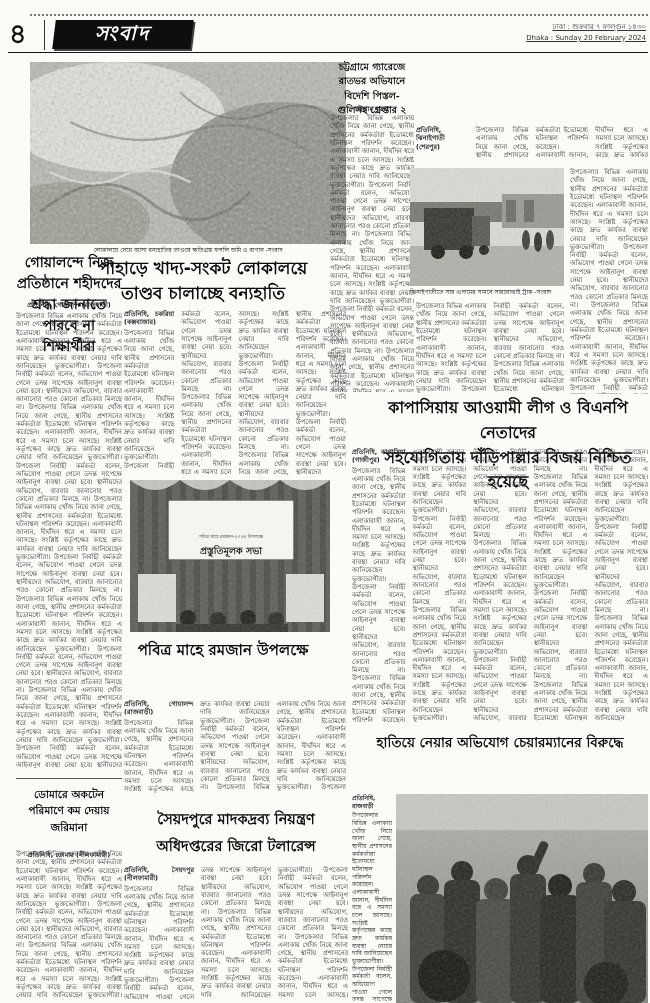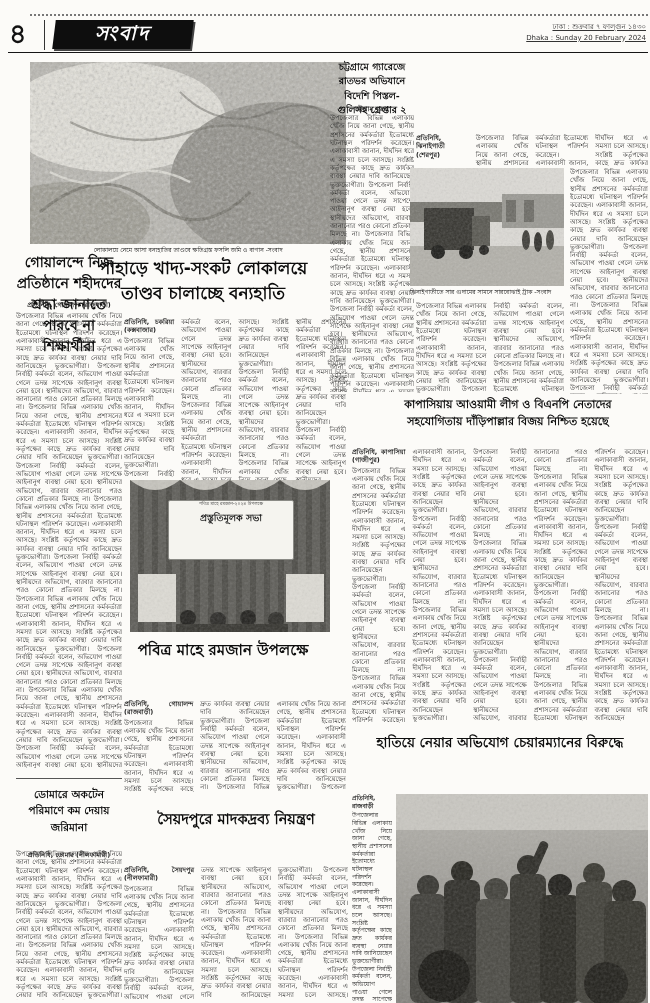--- a/index.html
+++ b/index.html
@@ -17,31 +17,31 @@
   .masthead span{transform:skewX(7deg);color:#fff;font-weight:bold;font-size:20px;letter-spacing:2px;font-style:italic;}
   .dates{text-align:right;font-size:7px;line-height:1.5;color:#333;}
   .hrule{border-top:1.5px solid #161616;height:0;}
   
   .headline{font-weight:bold;text-align:center;color:#0c0c0c;}
   .byline{font-size:6.5px;font-weight:bold;text-align:center;color:#222;}
   .byline-inline{display:block;font-size:6.5px;font-weight:bold;margin-bottom:2px;color:#222;}
   .bodytext{font-size:6.5px;line-height:1.28;text-align:justify;color:#2a2a2a;overflow:hidden;word-break:break-word;}
   .cols2{column-count:2;column-gap:7px;}
   .cols3{column-count:3;column-gap:7px;}
-  .cols4{column-count:4;column-gap:7px;margin-top:8px;}
+  .cols4{column-count:4;column-gap:7px;}
   .cols5{column-count:5;column-gap:7px;}
   .caption{font-size:6px;line-height:1.2;color:#111;overflow:hidden;}
   .rule-thin{border-top:1px solid #555;height:0;}
   
   .photo{overflow:hidden;background:#bbb;}
   .photo svg{display:block;}
   .banner-overlay{
     position:absolute;left:38px;top:20px;width:124px;height:58px;
     background:#f5f4ef;border:1px solid #8a8a85;border-radius:2px;
-    display:flex;flex-direction:column;align-items:center;justify-content:flex-start;gap:3px;
+    display:flex;flex-direction:column;align-items:center;justify-content:flex-end;gap:3px;
   }
   .banner-l1{font-size:4.5px;color:#333;}
   .banner-l2{font-size:9.5px;font-weight:bold;color:#222;}
 </style>
 </head>
 <body>
 
 <div id="paper">
 
   <div class="abs dotline" style="left:30px;top:14px;width:618px;"></div>
@@ -127,20 +127,21 @@
   <div class="abs headline" style="left:100px;top:638px;width:246px;font-size:15px;line-height:1.7;">
     <div>পবিত্র মাহে রমজান উপলক্ষে</div>
   </div>
   <div class="abs bodytext cols3" style="left:124px;top:700px;width:222px;height:98px;">
     <span class="byline-inline">প্রতিনিধি, গোয়ালন্দ (রাজবাড়ী)</span>
     <span>উপজেলার বিভিন্ন এলাকায় খোঁজ নিয়ে জানা গেছে, স্থানীয় প্রশাসনের কর্মকর্তারা ইতোমধ্যে ঘটনাস্থল পরিদর্শন করেছেন। এলাকাবাসী জানান, দীর্ঘদিন ধরে এ সমস্যা চলে আসছে। সংশ্লিষ্ট কর্তৃপক্ষের কাছে দ্রুত কার্যকর ব্যবস্থা নেয়ার দাবি জানিয়েছেন ভুক্তভোগীরা। উপজেলা নির্বাহী কর্মকর্তা বলেন, অভিযোগ পাওয়া গেলে তদন্ত সাপেক্ষে আইনানুগ ব্যবস্থা নেয়া হবে। স্থানীয়দের অভিযোগ, বারবার জানানোর পরও কোনো প্রতিকার মিলছে না। উপজেলার বিভিন্ন এলাকায় খোঁজ নিয়ে জানা গেছে, স্থানীয় প্রশাসনের কর্মকর্তারা ইতোমধ্যে ঘটনাস্থল পরিদর্শন করেছেন। এলাকাবাসী জানান, দীর্ঘদিন ধরে এ সমস্যা চলে আসছে। সংশ্লিষ্ট কর্তৃপক্ষের কাছে দ্রুত কার্যকর ব্যবস্থা নেয়ার দাবি জানিয়েছেন ভুক্তভোগীরা। উপজেলা নির্বাহী কর্মকর্তা বলেন, অভিযোগ পাওয়া গেলে তদন্ত সাপেক্ষে আইনানুগ ব্যবস্থা নেয়া হবে। স্থানীয়দের অভিযোগ, বারবার জানানোর পরও কোনো প্রতিকার মিলছে না। উপজেলার বিভিন্ন এলাকায় খোঁজ নিয়ে জানা গেছে, স্থানীয় প্রশাসনের কর্মকর্তারা ইতোমধ্যে ঘটনাস্থল পরিদর্শন করেছেন। এলাকাবাসী জানান, দীর্ঘদিন ধরে এ সমস্যা চলে আসছে। সংশ্লিষ্ট কর্তৃপক্ষের কাছে দ্রুত কার্যকর ব্যবস্থা নেয়ার দাবি জানিয়েছেন ভুক্তভোগীরা। উপজেলা নির্বাহী কর্মকর্তা বলেন, অভিযোগ পাওয়া গেলে তদন্ত সাপেক্ষে আইনানুগ ব্যবস্থা নেয়া হবে। স্থানীয়দের অভিযোগ, বারবার জানানোর পরও কোনো প্রতিকার মিলছে না। উপজেলার বিভিন্ন এলাকায় খোঁজ নিয়ে জানা গেছে, স্থানীয় প্রশাসনের কর্মকর্তারা ইতোমধ্যে ঘটনাস্থল পরিদর্শন করেছেন। এলাকাবাসী জানান, দীর্ঘদিন ধরে এ সমস্যা চলে আসছে। সংশ্লিষ্ট কর্তৃপক্ষের কাছে দ্রুত কার্যকর ব্যবস্থা নেয়ার দাবি জানিয়েছেন ভুক্তভোগীরা। উপজেলা নির্বাহী কর্মকর্তা বলেন, অভিযোগ পাওয়া গেলে তদন্ত সাপেক্ষে আইনানুগ ব্যবস্থা নেয়া হবে। স্থানীয়দের অভিযোগ, বারবার জানানোর পরও কোনো প্রতিকার মিলছে না। উপজেলার বিভিন্ন এলাকায় খোঁজ নিয়ে জানা গেছে, স্থানীয় প্রশাসনের কর্মকর্তারা ইতোমধ্যে ঘটনাস্থল পরিদর্শন করেছেন। এলাকাবাসী জানান, দীর্ঘদিন ধরে এ সমস্যা চলে আসছে। সংশ্লিষ্ট কর্তৃপক্ষের কাছে দ্রুত কার্যকর ব্যবস্থা নেয়ার দাবি জানিয়েছেন ভুক্তভোগীরা। উপজেলা নির্বাহী কর্মকর্তা বলেন, অভিযোগ পাওয়া গেলে তদন্ত সাপেক্ষে আইনানুগ ব্যবস্থা নেয়া হবে। স্থানীয়দের অভিযোগ, বারবার জানানোর পরও কোনো প্রতিকার মিলছে না। </span>
   </div>
 
   <div class="abs headline" style="left:124px;top:806px;width:224px;font-size:14.5px;line-height:1.85;text-align:center;">
     <div>সৈয়দপুরে মাদকদ্রব্য নিয়ন্ত্রণ</div>
+    <div>অধিদপ্তরের জিরো টলারেন্স</div>
   </div>
   <div class="abs bodytext cols3" style="left:124px;top:866px;width:224px;height:136px;">
     <span class="byline-inline">প্রতিনিধি, সৈয়দপুর (নীলফামারী)</span>
     <span>উপজেলার বিভিন্ন এলাকায় খোঁজ নিয়ে জানা গেছে, স্থানীয় প্রশাসনের কর্মকর্তারা ইতোমধ্যে ঘটনাস্থল পরিদর্শন করেছেন। এলাকাবাসী জানান, দীর্ঘদিন ধরে এ সমস্যা চলে আসছে। সংশ্লিষ্ট কর্তৃপক্ষের কাছে দ্রুত কার্যকর ব্যবস্থা নেয়ার দাবি জানিয়েছেন ভুক্তভোগীরা। উপজেলা নির্বাহী কর্মকর্তা বলেন, অভিযোগ পাওয়া গেলে তদন্ত সাপেক্ষে আইনানুগ ব্যবস্থা নেয়া হবে। স্থানীয়দের অভিযোগ, বারবার জানানোর পরও কোনো প্রতিকার মিলছে না। উপজেলার বিভিন্ন এলাকায় খোঁজ নিয়ে জানা গেছে, স্থানীয় প্রশাসনের কর্মকর্তারা ইতোমধ্যে ঘটনাস্থল পরিদর্শন করেছেন। এলাকাবাসী জানান, দীর্ঘদিন ধরে এ সমস্যা চলে আসছে। সংশ্লিষ্ট কর্তৃপক্ষের কাছে দ্রুত কার্যকর ব্যবস্থা নেয়ার দাবি জানিয়েছেন ভুক্তভোগীরা। উপজেলা নির্বাহী কর্মকর্তা বলেন, অভিযোগ পাওয়া গেলে তদন্ত সাপেক্ষে আইনানুগ ব্যবস্থা নেয়া হবে। স্থানীয়দের অভিযোগ, বারবার জানানোর পরও কোনো প্রতিকার মিলছে না। উপজেলার বিভিন্ন এলাকায় খোঁজ নিয়ে জানা গেছে, স্থানীয় প্রশাসনের কর্মকর্তারা ইতোমধ্যে ঘটনাস্থল পরিদর্শন করেছেন। এলাকাবাসী জানান, দীর্ঘদিন ধরে এ সমস্যা চলে আসছে। সংশ্লিষ্ট কর্তৃপক্ষের কাছে দ্রুত কার্যকর ব্যবস্থা নেয়ার দাবি জানিয়েছেন ভুক্তভোগীরা। উপজেলা নির্বাহী কর্মকর্তা বলেন, অভিযোগ পাওয়া গেলে তদন্ত সাপেক্ষে আইনানুগ ব্যবস্থা নেয়া হবে। স্থানীয়দের অভিযোগ, বারবার জানানোর পরও কোনো প্রতিকার মিলছে না। উপজেলার বিভিন্ন এলাকায় খোঁজ নিয়ে জানা গেছে, স্থানীয় প্রশাসনের কর্মকর্তারা ইতোমধ্যে ঘটনাস্থল পরিদর্শন করেছেন। এলাকাবাসী জানান, দীর্ঘদিন ধরে এ সমস্যা চলে আসছে। সংশ্লিষ্ট কর্তৃপক্ষের কাছে দ্রুত কার্যকর ব্যবস্থা নেয়ার দাবি জানিয়েছেন ভুক্তভোগীরা। উপজেলা নির্বাহী কর্মকর্তা বলেন, অভিযোগ পাওয়া গেলে তদন্ত সাপেক্ষে আইনানুগ ব্যবস্থা নেয়া হবে। স্থানীয়দের অভিযোগ, বারবার জানানোর পরও কোনো প্রতিকার মিলছে না। উপজেলার বিভিন্ন এলাকায় খোঁজ নিয়ে জানা গেছে, স্থানীয় প্রশাসনের কর্মকর্তারা ইতোমধ্যে ঘটনাস্থল পরিদর্শন করেছেন। এলাকাবাসী জানান, দীর্ঘদিন ধরে এ সমস্যা চলে আসছে। সংশ্লিষ্ট কর্তৃপক্ষের কাছে দ্রুত কার্যকর ব্যবস্থা নেয়ার দাবি জানিয়েছেন ভুক্তভোগীরা। উপজেলা নির্বাহী কর্মকর্তা বলেন, অভিযোগ পাওয়া গেলে তদন্ত সাপেক্ষে আইনানুগ ব্যবস্থা নেয়া হবে। স্থানীয়দের অভিযোগ, বারবার জানানোর পরও কোনো প্রতিকার মিলছে না। উপজেলার বিভিন্ন এলাকায় খোঁজ নিয়ে জানা গেছে, স্থানীয় প্রশাসনের কর্মকর্তারা ইতোমধ্যে ঘটনাস্থল পরিদর্শন করেছেন। এলাকাবাসী জানান, দীর্ঘদিন ধরে এ সমস্যা চলে আসছে। সংশ্লিষ্ট কর্তৃপক্ষের কাছে দ্রুত কার্যকর ব্যবস্থা নেয়ার দাবি জানিয়েছেন ভুক্তভোগীরা। উপজেলা নির্বাহী কর্মকর্তা বলেন, অভিযোগ পাওয়া গেলে তদন্ত সাপেক্ষে আইনানুগ ব্যবস্থা নেয়া হবে। স্থানীয়দের অভিযোগ, বারবার জানানোর পরও কোনো প্রতিকার মিলছে না। </span>
   </div>
 
   <div class="abs headline" style="left:330px;top:60px;width:84px;font-size:9.5px;line-height:1.5;">চট্টগ্রামে গ্যারেজে রাতভর অভিযানে বিদেশি পিস্তল-গুলিসহ গ্রেপ্তার ২</div>
   <div class="abs byline" style="left:330px;top:104px;width:84px;">চট্টগ্রাম ব্যুরো</div>
   <div class="abs bodytext" style="left:330px;top:114px;width:84px;height:278px;">উপজেলার বিভিন্ন এলাকায় খোঁজ নিয়ে জানা গেছে, স্থানীয় প্রশাসনের কর্মকর্তারা ইতোমধ্যে ঘটনাস্থল পরিদর্শন করেছেন। এলাকাবাসী জানান, দীর্ঘদিন ধরে এ সমস্যা চলে আসছে। সংশ্লিষ্ট কর্তৃপক্ষের কাছে দ্রুত কার্যকর ব্যবস্থা নেয়ার দাবি জানিয়েছেন ভুক্তভোগীরা। উপজেলা নির্বাহী কর্মকর্তা বলেন, অভিযোগ পাওয়া গেলে তদন্ত সাপেক্ষে আইনানুগ ব্যবস্থা নেয়া হবে। স্থানীয়দের অভিযোগ, বারবার জানানোর পরও কোনো প্রতিকার মিলছে না। উপজেলার বিভিন্ন এলাকায় খোঁজ নিয়ে জানা গেছে, স্থানীয় প্রশাসনের কর্মকর্তারা ইতোমধ্যে ঘটনাস্থল পরিদর্শন করেছেন। এলাকাবাসী জানান, দীর্ঘদিন ধরে এ সমস্যা চলে আসছে। সংশ্লিষ্ট কর্তৃপক্ষের কাছে দ্রুত কার্যকর ব্যবস্থা নেয়ার দাবি জানিয়েছেন ভুক্তভোগীরা। উপজেলা নির্বাহী কর্মকর্তা বলেন, অভিযোগ পাওয়া গেলে তদন্ত সাপেক্ষে আইনানুগ ব্যবস্থা নেয়া হবে। স্থানীয়দের অভিযোগ, বারবার জানানোর পরও কোনো প্রতিকার মিলছে না। উপজেলার বিভিন্ন এলাকায় খোঁজ নিয়ে জানা গেছে, স্থানীয় প্রশাসনের কর্মকর্তারা ইতোমধ্যে ঘটনাস্থল পরিদর্শন করেছেন। এলাকাবাসী জানান, দীর্ঘদিন ধরে এ সমস্যা চলে আসছে। সংশ্লিষ্ট কর্তৃপক্ষের কাছে দ্রুত কার্যকর ব্যবস্থা নেয়ার দাবি জানিয়েছেন ভুক্তভোগীরা। উপজেলা নির্বাহী কর্মকর্তা বলেন, অভিযোগ পাওয়া গেলে তদন্ত সাপেক্ষে আইনানুগ ব্যবস্থা নেয়া হবে। স্থানীয়দের অভিযোগ, বারবার জানানোর পরও কোনো প্রতিকার মিলছে না। উপজেলার বিভিন্ন এলাকায় খোঁজ নিয়ে জানা গেছে, স্থানীয় প্রশাসনের কর্মকর্তারা ইতোমধ্যে ঘটনাস্থল পরিদর্শন করেছেন। এলাকাবাসী জানান, দীর্ঘদিন ধরে এ সমস্যা চলে আসছে। সংশ্লিষ্ট কর্তৃপক্ষের কাছে দ্রুত কার্যকর ব্যবস্থা নেয়ার দাবি জানিয়েছেন ভুক্তভোগীরা। উপজেলা নির্বাহী কর্মকর্তা বলেন, অভিযোগ পাওয়া গেলে তদন্ত সাপেক্ষে আইনানুগ ব্যবস্থা নেয়া হবে। স্থানীয়দের অভিযোগ, বারবার জানানোর পরও কোনো প্রতিকার মিলছে না। উপজেলার বিভিন্ন এলাকায় খোঁজ নিয়ে জানা গেছে, স্থানীয় প্রশাসনের কর্মকর্তারা ইতোমধ্যে ঘটনাস্থল পরিদর্শন করেছেন। এলাকাবাসী জানান, দীর্ঘদিন ধরে এ সমস্যা চলে আসছে। সংশ্লিষ্ট কর্তৃপক্ষের কাছে দ্রুত কার্যকর ব্যবস্থা নেয়ার দাবি জানিয়েছেন ভুক্তভোগীরা। উপজেলা নির্বাহী কর্মকর্তা বলেন, অভিযোগ পাওয়া গেলে তদন্ত সাপেক্ষে আইনানুগ ব্যবস্থা নেয়া হবে। স্থানীয়দের অভিযোগ, বারবার জানানোর পরও কোনো প্রতিকার মিলছে না। </div>
 
@@ -170,21 +171,21 @@
       <ellipse cx="116" cy="72" rx="4" ry="10" fill="#3c3b36"></ellipse>
       <ellipse cx="128" cy="74" rx="4" ry="10" fill="#2e2d29"></ellipse>
       <ellipse cx="140" cy="72" rx="4" ry="10" fill="#44433d"></ellipse>
       <rect width="154" height="118" filter="url(#grain3)" opacity="0.25"></rect>
     </svg>
   </div>
   <div class="abs caption" style="left:410px;top:288px;width:154px;height:10px;">ঝিনাইগাতীতে সার গুদামের সামনে সারবোঝাই ট্রাক -সংবাদ</div>
   <div class="abs bodytext" style="left:570px;top:168px;width:78px;height:226px;">উপজেলার বিভিন্ন এলাকায় খোঁজ নিয়ে জানা গেছে, স্থানীয় প্রশাসনের কর্মকর্তারা ইতোমধ্যে ঘটনাস্থল পরিদর্শন করেছেন। এলাকাবাসী জানান, দীর্ঘদিন ধরে এ সমস্যা চলে আসছে। সংশ্লিষ্ট কর্তৃপক্ষের কাছে দ্রুত কার্যকর ব্যবস্থা নেয়ার দাবি জানিয়েছেন ভুক্তভোগীরা। উপজেলা নির্বাহী কর্মকর্তা বলেন, অভিযোগ পাওয়া গেলে তদন্ত সাপেক্ষে আইনানুগ ব্যবস্থা নেয়া হবে। স্থানীয়দের অভিযোগ, বারবার জানানোর পরও কোনো প্রতিকার মিলছে না। উপজেলার বিভিন্ন এলাকায় খোঁজ নিয়ে জানা গেছে, স্থানীয় প্রশাসনের কর্মকর্তারা ইতোমধ্যে ঘটনাস্থল পরিদর্শন করেছেন। এলাকাবাসী জানান, দীর্ঘদিন ধরে এ সমস্যা চলে আসছে। সংশ্লিষ্ট কর্তৃপক্ষের কাছে দ্রুত কার্যকর ব্যবস্থা নেয়ার দাবি জানিয়েছেন ভুক্তভোগীরা। উপজেলা নির্বাহী কর্মকর্তা বলেন, অভিযোগ পাওয়া গেলে তদন্ত সাপেক্ষে আইনানুগ ব্যবস্থা নেয়া হবে। স্থানীয়দের অভিযোগ, বারবার জানানোর পরও কোনো প্রতিকার মিলছে না। উপজেলার বিভিন্ন এলাকায় খোঁজ নিয়ে জানা গেছে, স্থানীয় প্রশাসনের কর্মকর্তারা ইতোমধ্যে ঘটনাস্থল পরিদর্শন করেছেন। এলাকাবাসী জানান, দীর্ঘদিন ধরে এ সমস্যা চলে আসছে। সংশ্লিষ্ট কর্তৃপক্ষের কাছে দ্রুত কার্যকর ব্যবস্থা নেয়ার দাবি জানিয়েছেন ভুক্তভোগীরা। উপজেলা নির্বাহী কর্মকর্তা বলেন, অভিযোগ পাওয়া গেলে তদন্ত সাপেক্ষে আইনানুগ ব্যবস্থা নেয়া হবে। স্থানীয়দের অভিযোগ, বারবার জানানোর পরও কোনো প্রতিকার মিলছে না। উপজেলার বিভিন্ন এলাকায় খোঁজ নিয়ে জানা গেছে, স্থানীয় প্রশাসনের কর্মকর্তারা ইতোমধ্যে ঘটনাস্থল পরিদর্শন করেছেন। এলাকাবাসী জানান, দীর্ঘদিন ধরে এ সমস্যা চলে আসছে। সংশ্লিষ্ট কর্তৃপক্ষের কাছে দ্রুত কার্যকর ব্যবস্থা নেয়ার দাবি জানিয়েছেন ভুক্তভোগীরা। উপজেলা নির্বাহী কর্মকর্তা বলেন, অভিযোগ পাওয়া গেলে তদন্ত সাপেক্ষে আইনানুগ ব্যবস্থা নেয়া হবে। স্থানীয়দের অভিযোগ, বারবার জানানোর পরও কোনো প্রতিকার মিলছে না। </div>
   <div class="abs bodytext cols2" style="left:416px;top:302px;width:148px;height:92px;">উপজেলার বিভিন্ন এলাকায় খোঁজ নিয়ে জানা গেছে, স্থানীয় প্রশাসনের কর্মকর্তারা ইতোমধ্যে ঘটনাস্থল পরিদর্শন করেছেন। এলাকাবাসী জানান, দীর্ঘদিন ধরে এ সমস্যা চলে আসছে। সংশ্লিষ্ট কর্তৃপক্ষের কাছে দ্রুত কার্যকর ব্যবস্থা নেয়ার দাবি জানিয়েছেন ভুক্তভোগীরা। উপজেলা নির্বাহী কর্মকর্তা বলেন, অভিযোগ পাওয়া গেলে তদন্ত সাপেক্ষে আইনানুগ ব্যবস্থা নেয়া হবে। স্থানীয়দের অভিযোগ, বারবার জানানোর পরও কোনো প্রতিকার মিলছে না। উপজেলার বিভিন্ন এলাকায় খোঁজ নিয়ে জানা গেছে, স্থানীয় প্রশাসনের কর্মকর্তারা ইতোমধ্যে ঘটনাস্থল পরিদর্শন করেছেন। এলাকাবাসী জানান, দীর্ঘদিন ধরে এ সমস্যা চলে আসছে। সংশ্লিষ্ট কর্তৃপক্ষের কাছে দ্রুত কার্যকর ব্যবস্থা নেয়ার দাবি জানিয়েছেন ভুক্তভোগীরা। উপজেলা নির্বাহী কর্মকর্তা বলেন, অভিযোগ পাওয়া গেলে তদন্ত সাপেক্ষে আইনানুগ ব্যবস্থা নেয়া হবে। স্থানীয়দের অভিযোগ, বারবার জানানোর পরও কোনো প্রতিকার মিলছে না। উপজেলার বিভিন্ন এলাকায় খোঁজ নিয়ে জানা গেছে, স্থানীয় প্রশাসনের কর্মকর্তারা ইতোমধ্যে ঘটনাস্থল পরিদর্শন করেছেন। এলাকাবাসী জানান, দীর্ঘদিন ধরে এ সমস্যা চলে আসছে। সংশ্লিষ্ট কর্তৃপক্ষের কাছে দ্রুত কার্যকর ব্যবস্থা নেয়ার দাবি জানিয়েছেন ভুক্তভোগীরা। উপজেলা নির্বাহী কর্মকর্তা বলেন, অভিযোগ পাওয়া গেলে তদন্ত সাপেক্ষে আইনানুগ ব্যবস্থা নেয়া হবে। স্থানীয়দের অভিযোগ, বারবার জানানোর পরও কোনো প্রতিকার মিলছে না। </div>
 
-  <div class="abs headline" style="left:368px;top:396px;width:280px;font-size:11px;line-height:1.55;">
+  <div class="abs headline" style="left:368px;top:396px;width:280px;font-size:16px;line-height:1.55;">
     <div>কাপাসিয়ায় আওয়ামী লীগ ও বিএনপি নেতাদের</div>
     <div>সহযোগিতায় দাঁড়িপাল্লার বিজয় নিশ্চিত হয়েছে</div>
   </div>
   <div class="abs bodytext cols5" style="left:352px;top:448px;width:296px;height:278px;">
     <span class="byline-inline">প্রতিনিধি, কাপাসিয়া (গাজীপুর)</span>
     <span>উপজেলার বিভিন্ন এলাকায় খোঁজ নিয়ে জানা গেছে, স্থানীয় প্রশাসনের কর্মকর্তারা ইতোমধ্যে ঘটনাস্থল পরিদর্শন করেছেন। এলাকাবাসী জানান, দীর্ঘদিন ধরে এ সমস্যা চলে আসছে। সংশ্লিষ্ট কর্তৃপক্ষের কাছে দ্রুত কার্যকর ব্যবস্থা নেয়ার দাবি জানিয়েছেন ভুক্তভোগীরা। উপজেলা নির্বাহী কর্মকর্তা বলেন, অভিযোগ পাওয়া গেলে তদন্ত সাপেক্ষে আইনানুগ ব্যবস্থা নেয়া হবে। স্থানীয়দের অভিযোগ, বারবার জানানোর পরও কোনো প্রতিকার মিলছে না। উপজেলার বিভিন্ন এলাকায় খোঁজ নিয়ে জানা গেছে, স্থানীয় প্রশাসনের কর্মকর্তারা ইতোমধ্যে ঘটনাস্থল পরিদর্শন করেছেন। এলাকাবাসী জানান, দীর্ঘদিন ধরে এ সমস্যা চলে আসছে। সংশ্লিষ্ট কর্তৃপক্ষের কাছে দ্রুত কার্যকর ব্যবস্থা নেয়ার দাবি জানিয়েছেন ভুক্তভোগীরা। উপজেলা নির্বাহী কর্মকর্তা বলেন, অভিযোগ পাওয়া গেলে তদন্ত সাপেক্ষে আইনানুগ ব্যবস্থা নেয়া হবে। স্থানীয়দের অভিযোগ, বারবার জানানোর পরও কোনো প্রতিকার মিলছে না। উপজেলার বিভিন্ন এলাকায় খোঁজ নিয়ে জানা গেছে, স্থানীয় প্রশাসনের কর্মকর্তারা ইতোমধ্যে ঘটনাস্থল পরিদর্শন করেছেন। এলাকাবাসী জানান, দীর্ঘদিন ধরে এ সমস্যা চলে আসছে। সংশ্লিষ্ট কর্তৃপক্ষের কাছে দ্রুত কার্যকর ব্যবস্থা নেয়ার দাবি জানিয়েছেন ভুক্তভোগীরা। উপজেলা নির্বাহী কর্মকর্তা বলেন, অভিযোগ পাওয়া গেলে তদন্ত সাপেক্ষে আইনানুগ ব্যবস্থা নেয়া হবে। স্থানীয়দের অভিযোগ, বারবার জানানোর পরও কোনো প্রতিকার মিলছে না। উপজেলার বিভিন্ন এলাকায় খোঁজ নিয়ে জানা গেছে, স্থানীয় প্রশাসনের কর্মকর্তারা ইতোমধ্যে ঘটনাস্থল পরিদর্শন করেছেন। এলাকাবাসী জানান, দীর্ঘদিন ধরে এ সমস্যা চলে আসছে। সংশ্লিষ্ট কর্তৃপক্ষের কাছে দ্রুত কার্যকর ব্যবস্থা নেয়ার দাবি জানিয়েছেন ভুক্তভোগীরা। উপজেলা নির্বাহী কর্মকর্তা বলেন, অভিযোগ পাওয়া গেলে তদন্ত সাপেক্ষে আইনানুগ ব্যবস্থা নেয়া হবে। স্থানীয়দের অভিযোগ, বারবার জানানোর পরও কোনো প্রতিকার মিলছে না। উপজেলার বিভিন্ন এলাকায় খোঁজ নিয়ে জানা গেছে, স্থানীয় প্রশাসনের কর্মকর্তারা ইতোমধ্যে ঘটনাস্থল পরিদর্শন করেছেন। এলাকাবাসী জানান, দীর্ঘদিন ধরে এ সমস্যা চলে আসছে। সংশ্লিষ্ট কর্তৃপক্ষের কাছে দ্রুত কার্যকর ব্যবস্থা নেয়ার দাবি জানিয়েছেন ভুক্তভোগীরা। উপজেলা নির্বাহী কর্মকর্তা বলেন, অভিযোগ পাওয়া গেলে তদন্ত সাপেক্ষে আইনানুগ ব্যবস্থা নেয়া হবে। স্থানীয়দের অভিযোগ, বারবার জানানোর পরও কোনো প্রতিকার মিলছে না। উপজেলার বিভিন্ন এলাকায় খোঁজ নিয়ে জানা গেছে, স্থানীয় প্রশাসনের কর্মকর্তারা ইতোমধ্যে ঘটনাস্থল পরিদর্শন করেছেন। এলাকাবাসী জানান, দীর্ঘদিন ধরে এ সমস্যা চলে আসছে। সংশ্লিষ্ট কর্তৃপক্ষের কাছে দ্রুত কার্যকর ব্যবস্থা নেয়ার দাবি জানিয়েছেন ভুক্তভোগীরা। উপজেলা নির্বাহী কর্মকর্তা বলেন, অভিযোগ পাওয়া গেলে তদন্ত সাপেক্ষে আইনানুগ ব্যবস্থা নেয়া হবে। স্থানীয়দের অভিযোগ, বারবার জানানোর পরও কোনো প্রতিকার মিলছে না। উপজেলার বিভিন্ন এলাকায় খোঁজ নিয়ে জানা গেছে, স্থানীয় প্রশাসনের কর্মকর্তারা ইতোমধ্যে ঘটনাস্থল পরিদর্শন করেছেন। এলাকাবাসী জানান, দীর্ঘদিন ধরে এ সমস্যা চলে আসছে। সংশ্লিষ্ট কর্তৃপক্ষের কাছে দ্রুত কার্যকর ব্যবস্থা নেয়ার দাবি জানিয়েছেন ভুক্তভোগীরা। উপজেলা নির্বাহী কর্মকর্তা বলেন, অভিযোগ পাওয়া গেলে তদন্ত সাপেক্ষে আইনানুগ ব্যবস্থা নেয়া হবে। স্থানীয়দের অভিযোগ, বারবার জানানোর পরও কোনো প্রতিকার মিলছে না। উপজেলার বিভিন্ন এলাকায় খোঁজ নিয়ে জানা গেছে, স্থানীয় প্রশাসনের কর্মকর্তারা ইতোমধ্যে ঘটনাস্থল পরিদর্শন করেছেন। এলাকাবাসী জানান, দীর্ঘদিন ধরে এ সমস্যা চলে আসছে। সংশ্লিষ্ট কর্তৃপক্ষের কাছে দ্রুত কার্যকর ব্যবস্থা নেয়ার দাবি জানিয়েছেন ভুক্তভোগীরা। উপজেলা নির্বাহী কর্মকর্তা বলেন, অভিযোগ পাওয়া গেলে তদন্ত সাপেক্ষে আইনানুগ ব্যবস্থা নেয়া হবে। স্থানীয়দের অভিযোগ, বারবার জানানোর পরও কোনো প্রতিকার মিলছে না। উপজেলার বিভিন্ন এলাকায় খোঁজ নিয়ে জানা গেছে, স্থানীয় প্রশাসনের কর্মকর্তারা ইতোমধ্যে ঘটনাস্থল পরিদর্শন করেছেন। এলাকাবাসী জানান, দীর্ঘদিন ধরে এ সমস্যা চলে আসছে। সংশ্লিষ্ট কর্তৃপক্ষের কাছে দ্রুত কার্যকর ব্যবস্থা নেয়ার দাবি জানিয়েছেন ভুক্তভোগীরা। উপজেলা নির্বাহী কর্মকর্তা বলেন, অভিযোগ পাওয়া গেলে তদন্ত সাপেক্ষে আইনানুগ ব্যবস্থা নেয়া হবে। স্থানীয়দের অভিযোগ, বারবার জানানোর পরও কোনো প্রতিকার মিলছে না। উপজেলার বিভিন্ন এলাকায় খোঁজ নিয়ে জানা গেছে, স্থানীয় প্রশাসনের কর্মকর্তারা ইতোমধ্যে ঘটনাস্থল পরিদর্শন করেছেন। এলাকাবাসী জানান, দীর্ঘদিন ধরে এ সমস্যা চলে আসছে। সংশ্লিষ্ট কর্তৃপক্ষের কাছে দ্রুত কার্যকর ব্যবস্থা নেয়ার দাবি জানিয়েছেন ভুক্তভোগীরা। উপজেলা নির্বাহী কর্মকর্তা বলেন, অভিযোগ পাওয়া গেলে তদন্ত সাপেক্ষে আইনানুগ ব্যবস্থা নেয়া হবে। স্থানীয়দের অভিযোগ, বারবার জানানোর পরও কোনো প্রতিকার মিলছে না। উপজেলার বিভিন্ন এলাকায় খোঁজ নিয়ে জানা গেছে, স্থানীয় প্রশাসনের কর্মকর্তারা ইতোমধ্যে ঘটনাস্থল পরিদর্শন করেছেন। এলাকাবাসী জানান, দীর্ঘদিন ধরে এ সমস্যা চলে আসছে। সংশ্লিষ্ট কর্তৃপক্ষের কাছে দ্রুত কার্যকর ব্যবস্থা নেয়ার দাবি জানিয়েছেন ভুক্তভোগীরা। উপজেলা নির্বাহী কর্মকর্তা বলেন, অভিযোগ পাওয়া গেলে তদন্ত সাপেক্ষে আইনানুগ ব্যবস্থা নেয়া হবে। স্থানীয়দের অভিযোগ, বারবার জানানোর পরও কোনো প্রতিকার মিলছে না। উপজেলার বিভিন্ন এলাকায় খোঁজ নিয়ে জানা গেছে, স্থানীয় প্রশাসনের কর্মকর্তারা ইতোমধ্যে ঘটনাস্থল পরিদর্শন করেছেন। এলাকাবাসী জানান, দীর্ঘদিন ধরে এ সমস্যা চলে আসছে। সংশ্লিষ্ট কর্তৃপক্ষের কাছে দ্রুত কার্যকর ব্যবস্থা নেয়ার দাবি জানিয়েছেন ভুক্তভোগীরা। উপজেলা নির্বাহী কর্মকর্তা বলেন, অভিযোগ পাওয়া গেলে তদন্ত সাপেক্ষে আইনানুগ ব্যবস্থা নেয়া হবে। স্থানীয়দের অভিযোগ, বারবার জানানোর পরও কোনো প্রতিকার মিলছে না। </span>
   </div>
 
   <div class="abs headline" style="left:352px;top:730px;width:296px;font-size:13.5px;line-height:1.9;">
     <div>হাতিয়ে নেয়ার অভিযোগ চেয়ারম্যানের বিরুদ্ধে</div>

